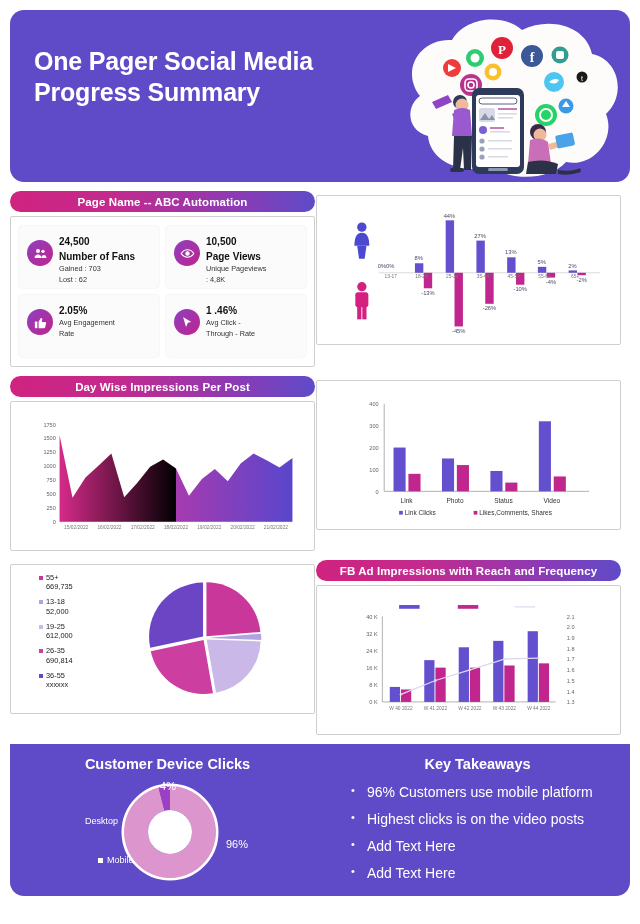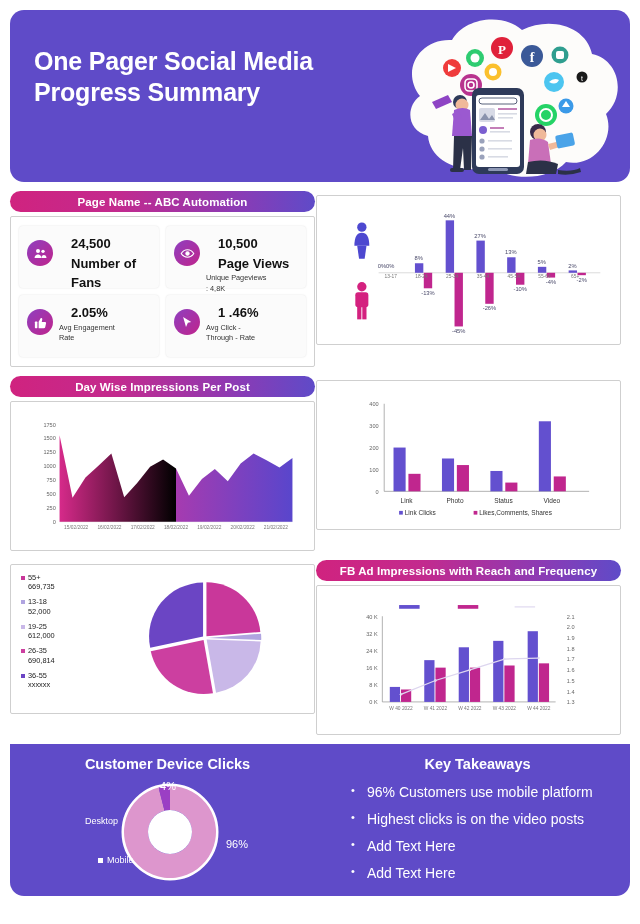--- a/index.html
+++ b/index.html
@@ -53,31 +53,31 @@
     border-radius: 4px; display: flex; align-items: flex-start; padding: 7px 5px;
     box-shadow: 0 0 2px rgba(0,0,0,0.13);
   }
   .kpi-icon {
     width: 26px; height: 26px; border-radius: 50%; flex: 0 0 26px;
     background: linear-gradient(135deg, #8e3fc0 0%, #c0248c 100%);
     display: flex; align-items: center; justify-content: center;
     color: #fff; margin-top: 7px; margin-right: 6px; margin-left: 3px;
   }
   .kpi-txt { font-size: 7.3px; color: #333; line-height: 1.5; padding-top: 1px; }
-  .kpi-txt b { font-size: 13px; color: #111; display: block; margin-left: 12px; }
+  .kpi-txt b { font-size: 10px; color: #111; display: block; }
 
   
   .chart-box { height: 150px; position: relative; padding: 6px; }
   .axis-label { font-size: 5.2px; fill: #777; }
   .tick-label { font-size: 6px; fill: #666; }
   .val-label { font-size: 6.2px; fill: #4a4a6a; }
   .leg-label { font-size: 7px; fill: #333; }
 
   
-  .pie-legend { position: absolute; left: 10px; top: 8px; font-size: 7.4px; color: #222; line-height: 1.28; }
+  .pie-legend { position: absolute; left: 28px; top: 8px; font-size: 7.4px; color: #222; line-height: 1.28; }
   .pie-legend .li { margin-bottom: 5.5px; display: flex; }
   .pie-legend .sq { width: 4px; height: 4px; margin-top: 3px; margin-right: 3px; flex: 0 0 4px; }
 
   
   .footer {
     margin-top: 9px; height: 152px; background: #5f4bc8;
     border-radius: 0 0 14px 14px; display: flex; position: relative;
   }
   .footer-h {
     color: #fff; font-size: 14.5px; font-weight: bold; text-align: center; padding-top: 12px;

